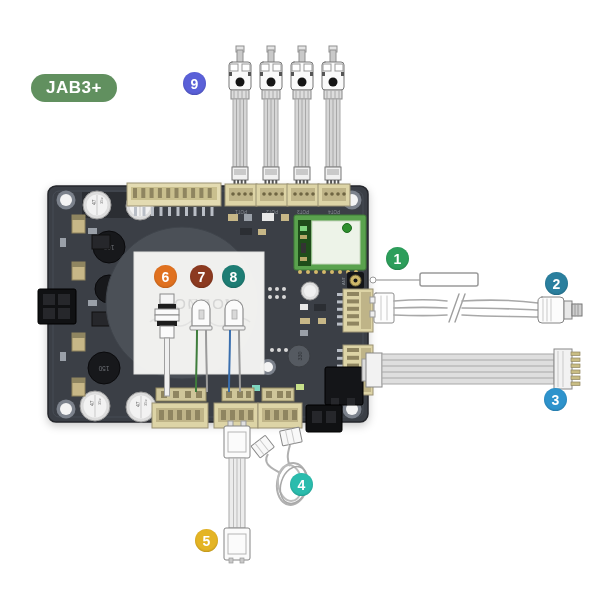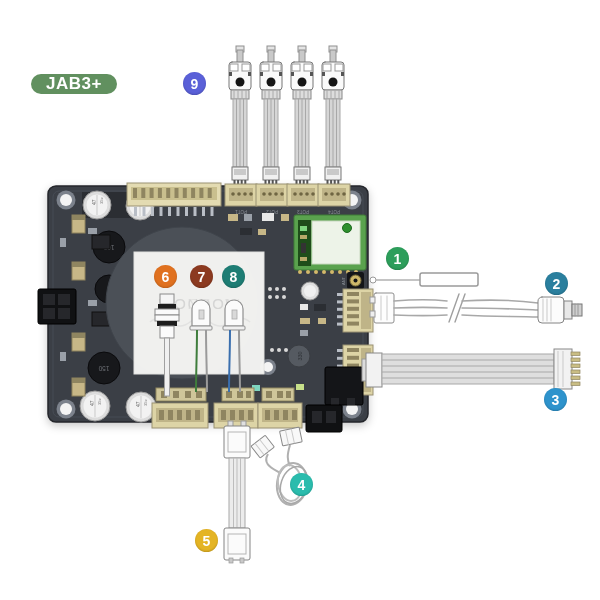--- a/index.html
+++ b/index.html
@@ -1,19 +1,19 @@
 <!DOCTYPE html>
 <html><head>
 <meta charset="utf-8">
 <style>
   html,body{margin:0;padding:0;background:#fff;}
   .stage{position:relative;width:600px;height:600px;background:#ffffff;overflow:hidden;
          font-family:"Liberation Sans",sans-serif;}
   .stage svg{position:absolute;left:0;top:0;}
-  .badge{position:absolute;left:31px;top:74px;width:86px;height:20px;border-radius:16px;
+  .badge{position:absolute;left:31px;top:74px;width:86px;height:28px;border-radius:16px;
          display:flex;align-items:center;justify-content:center;color:#fff;
          font-size:17px;font-weight:bold;letter-spacing:.5px;}
   .callout{position:absolute;width:23px;height:23px;border-radius:50%;color:#fff;
            display:flex;align-items:center;justify-content:center;
            font-size:14px;font-weight:bold;box-shadow:inset 0 -1px 2px rgba(0,0,0,.18);}
   .co1{left:386px;top:247px;} .co2{left:545px;top:272px;} .co3{left:544px;top:388px;}
   .co4{left:290px;top:473px;} .co5{left:195px;top:529px;} .co6{left:154px;top:265px;}
   .co7{left:190px;top:265px;} .co8{left:222px;top:265px;} .co9{left:183px;top:72px;}
   text{font-family:"Liberation Sans",sans-serif;}
 </style>

